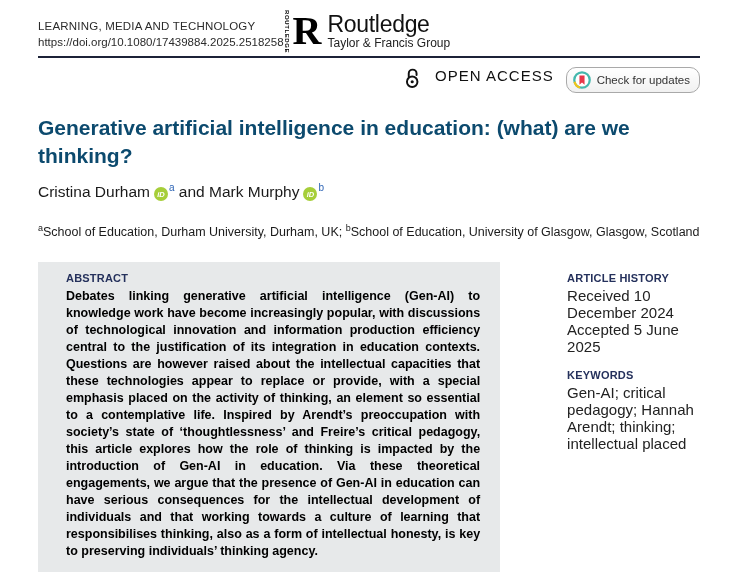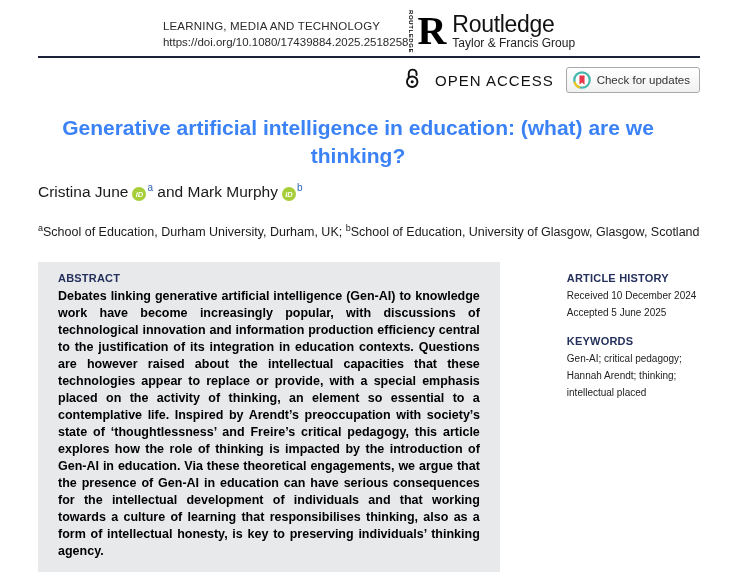--- a/index.html
+++ b/index.html
@@ -7,21 +7,21 @@
   body {
     width: 738px; height: 572px;
     font-family: "Liberation Sans", sans-serif;
     color: #1a1a1a;
     overflow: hidden;
   }
   .page { width: 738px; height: 572px; padding: 0 38px; position: relative; }
 
   
   .header-row {
-    display: flex; justify-content: center; align-items: flex-start;
+    display: flex; justify-content: flex-start; align-items: flex-start;
     padding-top: 14px; height: 56px;
   }
   .journal-info { font-size: 11.5px; line-height: 1.4; color: #2b2b2b; padding-top: 4px; }
   .journal-name { letter-spacing: 0.2px; }
   .journal-doi { }
   .publisher-logo { display: flex; align-items: center; gap: 6px; margin-top: -4px; }
   .logo-vertical {
     writing-mode: vertical-rl; text-orientation: sideways;
     font-size: 6px; font-weight: bold; letter-spacing: 0.6px;
     color: #000; height: 42px; text-align: center;
@@ -31,25 +31,25 @@
   .logo-name { font-size: 23px; color: #111; letter-spacing: -0.3px; line-height: 1.05; }
   .logo-group { font-size: 12px; color: #222; }
 
   .header-rule { border: none; border-top: 2px solid #1c2238; margin: 0; }
 
   
   .access-bar {
     display: flex; justify-content: flex-end; align-items: center;
     gap: 12px; height: 40px; margin-top: 2px;
   }
-  .open-access { display: flex; align-items: center; gap: 15px; }
+  .open-access { display: flex; gap: 15px; }
   .open-access-label { font-size: 15px; letter-spacing: 1px; color: #111; font-weight: 500; }
   .check-updates-btn {
     display: flex; align-items: center; gap: 6px;
-    border: 1px solid #a9a9a9; border-radius: 3px;
+    border: 1px solid #a9a9a9; border-radius: 10px;
     background: linear-gradient(#ffffff, #f1f1f1);
     padding: 3px 9px 3px 6px; cursor: pointer;
     font-size: 11.5px; color: #333; font-family: "Liberation Sans", sans-serif;
   }
 
   
   .article-title {
     margin-top: 14px;
     font-size: 21px; font-weight: bold; line-height: 1.32;
     width: 640px;
@@ -64,27 +64,27 @@
     vertical-align: 1px; margin: 0 1px 0 4px;
   }
   .author-sup { font-size: 10px; vertical-align: super; }
   .authors-join { margin: 0 0; }
 
   .affiliations { margin-top: 20px; font-size: 12.5px; line-height: 1.45; color: #1a1a1a; width: 662px; }
   .affil-sup { font-size: 9px; vertical-align: super; }
 
   
   .main-row { display: flex; margin-top: 21px; gap: 19px; }
-  .abstract-box { width: 531px; padding: 10px 20px 12px 20px; }
+  .abstract-box { width: 531px; padding: 10px 20px 12px 28px; }
   .abstract-heading { font-size: 11px; font-weight: bold; letter-spacing: 0.2px; margin-bottom: 4px; }
   .abstract-text { font-size: 12.5px; line-height: 17px; text-align: justify; color: #000000; font-weight: bold; }
 
   .side-col { width: 155px; padding-top: 10px; margin-left: 48px; }
   .side-heading { font-size: 11px; font-weight: bold; letter-spacing: 0.2px; margin-bottom: 3px; }
-  .side-text { font-size: 10px; line-height: 17px; color: #222; }
+  .side-text { font-size: 15px; line-height: 17px; color: #222; }
   .side-block + .side-block { margin-top: 14px; }
 </style>
 </head>
 <body>
 
 <div class="page">
 
   <div class="header-row">
     <div class="journal-info">
       <div class="journal-name">LEARNING, MEDIA AND TECHNOLOGY</div>
@@ -118,24 +118,24 @@
         <svg width="18" height="18" viewBox="0 0 24 24">
           <circle cx="12" cy="12" r="10.3" fill="#ffffff" stroke="#45b8ae" stroke-width="3"></circle>
           <path d="M2.1 14.2 A10.3 10.3 0 0 0 9.4 22" fill="none" stroke="#f0c419" stroke-width="3"></path>
           <path d="M8.6 6 h6.8 v12.2 l-3.4 -2.9 -3.4 2.9 z" fill="#e8374a"></path>
         </svg>
       </span>
       <span>Check for updates</span>
     </button>
   </div>
 
-  <h1 class="article-title" style="color:#3b82f6;text-align:center;">Generative artificial intelligence in education: (what) are we thinking?</h1>
+  <h1 class="article-title" style="color:#0c4a6e;">Generative artificial intelligence in education: (what) are we thinking?</h1>
 
   <div class="authors-line">
-    <span class="author-name">Cristina June</span><span class="orcid-badge">iD</span><sup class="author-sup" style="color:#2d64b5;">a</sup>
+    <span class="author-name">Cristina Durham</span><span class="orcid-badge">iD</span><sup class="author-sup" style="color:#2d64b5;">a</sup>
     <span class="authors-join">and</span>
     <span class="author-name">Mark Murphy</span><span class="orcid-badge">iD</span><sup class="author-sup" style="color:#2d64b5;">b</sup>
   </div>
 
   <p class="affiliations"><sup class="affil-sup">a</sup><span>School of Education, Durham University, Durham, UK; </span><sup class="affil-sup">b</sup><span>School of Education, University of Glasgow, Glasgow, Scotland</span></p>
 
   <div class="main-row">
     <div class="abstract-box" style="background:#e7e9ea;">
       <div class="abstract-heading" style="color:#25315c;">ABSTRACT</div>
       <div class="abstract-text">Debates linking generative artificial intelligence (Gen-AI) to knowledge work have become increasingly popular, with discussions of technological innovation and information production efficiency central to the justification of its integration in education contexts. Questions are however raised about the intellectual capacities that these technologies appear to replace or provide, with a special emphasis placed on the activity of thinking, an element so essential to a contemplative life. Inspired by Arendt’s preoccupation with society’s state of ‘thoughtlessness’ and Freire’s critical pedagogy, this article explores how the role of thinking is impacted by the introduction of Gen-AI in education. Via these theoretical engagements, we argue that the presence of Gen-AI in education can have serious consequences for the intellectual development of individuals and that working towards a culture of learning that responsibilises thinking, also as a form of intellectual honesty, is key to preserving individuals’ thinking agency.</div>

